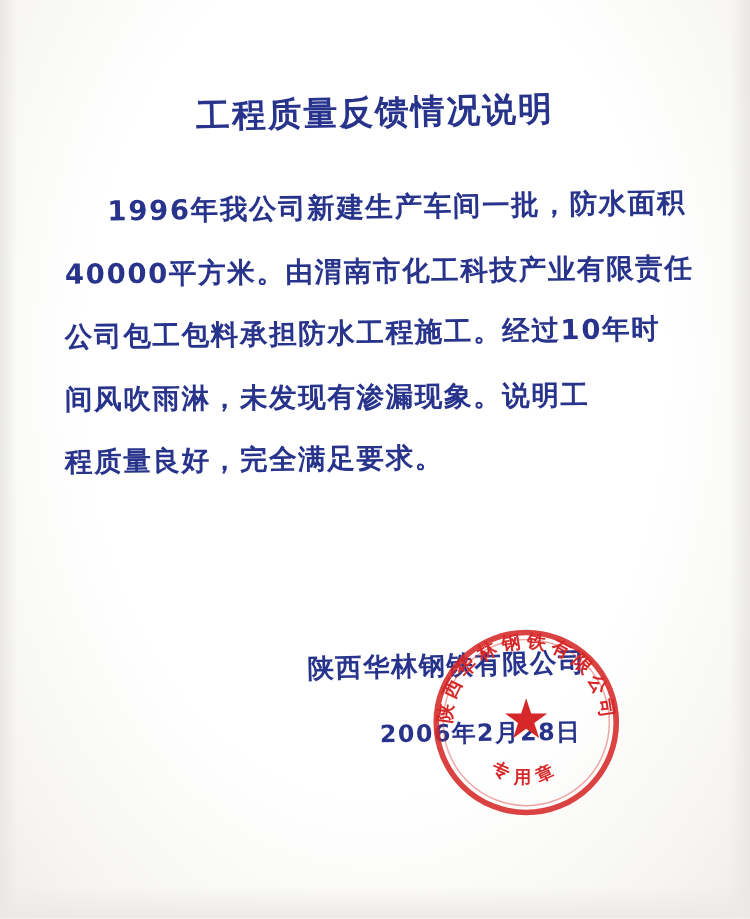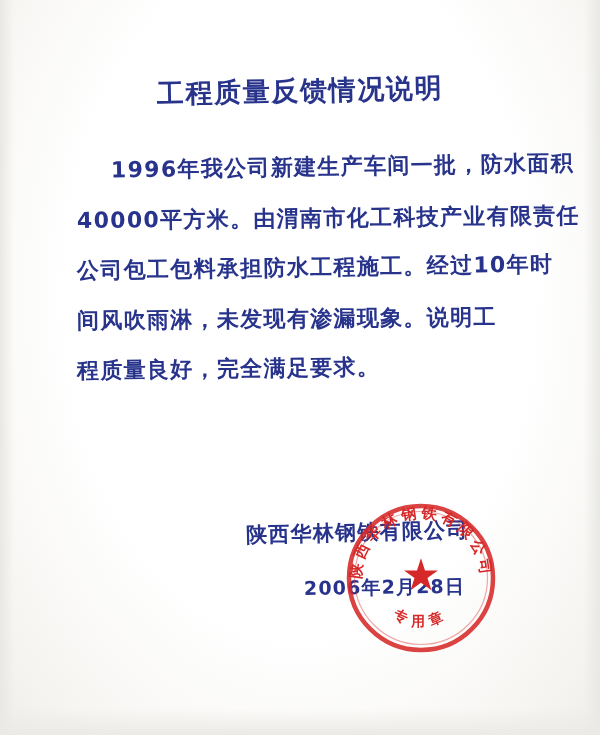--- a/index.html
+++ b/index.html
@@ -69,21 +69,21 @@
     width: 600px;
     text-align: center;
     font-size: 27px;
     line-height: 34px;
     transform: rotate(-1.2deg);
   }
 
   #body-block {
     position: absolute;
     top: 158px;
-    left: 77px;
+    left: 52px;
     width: 480px;
   }
   .body-line {
     font-size: 22px;
     line-height: 26px;
     margin-bottom: 24px;
     transform-origin: left center;
   }
   .body-line.l0 { padding-left: 34px; transform: rotate(-0.9deg); }
   .body-line.l1 { transform: rotate(-0.6deg); }

